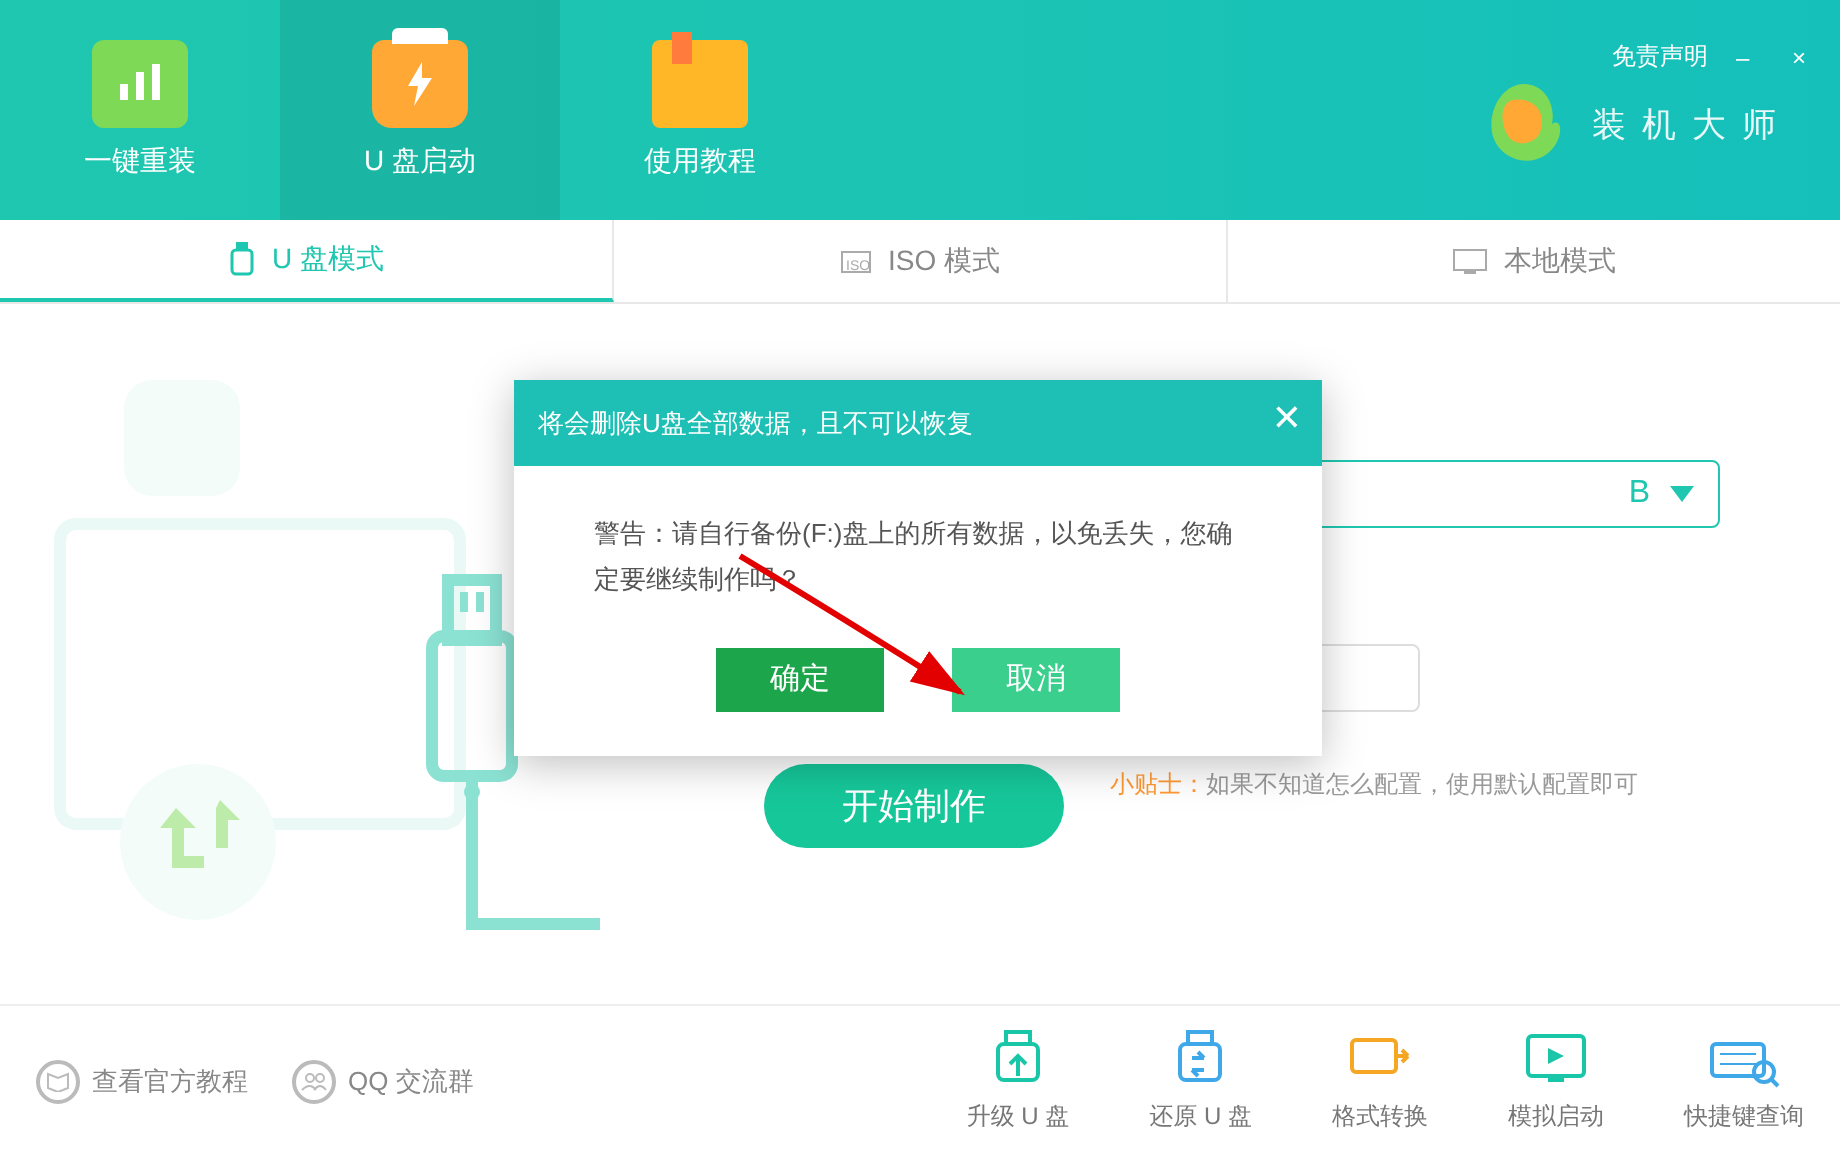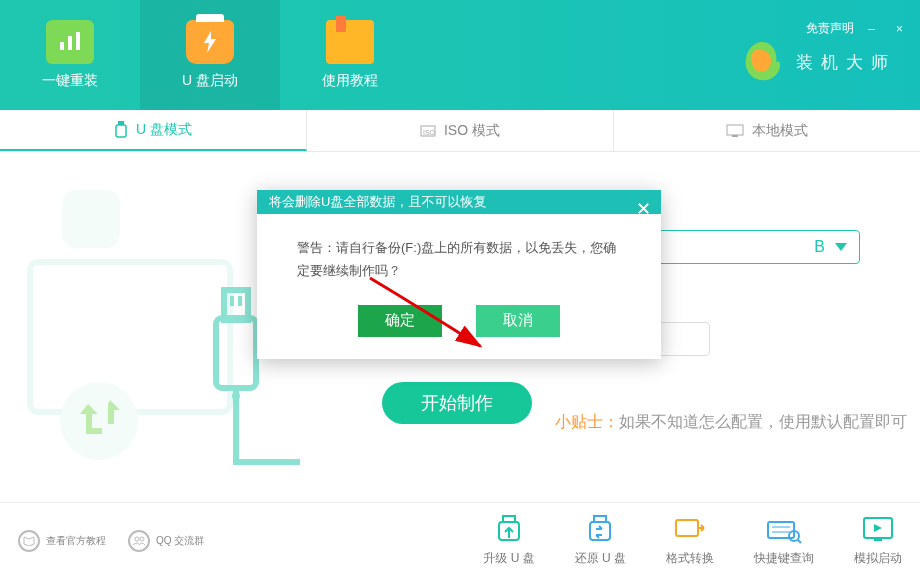--- a/index.html
+++ b/index.html
@@ -18,30 +18,30 @@
 .brand-sub{font-size:17px;letter-spacing:8px;opacity:.9}
 .tab-bar{height:42px;display:flex;border-bottom:1px solid #e8e8e8}
 .tab{flex:1;display:flex;align-items:center;justify-content:center;gap:8px;font-size:14px;color:#888;cursor:pointer;border-right:1px solid #e8e8e8}
 .tab:last-child{border-right:none}
 .tab.active{color:#1fc7b0;border-bottom:2px solid #1fc7b0}
 .main{position:relative;height:350px}
 .bg-art{position:absolute;left:0;top:0;width:360px;height:350px;opacity:.5}
 .dropdown{position:absolute;left:560px;top:78px;width:300px;height:34px;border:1px solid #1fc7b0;border-radius:4px;display:flex;align-items:center;justify-content:flex-end;padding:0 12px;color:#1fc7b0}
 .dropdown::after{content:"";border-left:6px solid transparent;border-right:6px solid transparent;border-top:8px solid #1fc7b0;margin-left:10px}
 .start-btn{position:absolute;left:382px;top:230px;width:150px;height:42px;background:#16c79a;color:#fff;border-radius:21px;border:none;font-size:18px;cursor:pointer}
-.tip{position:absolute;left:555px;top:260px;font-size:16px;color:#999}
+.tip{position:absolute;left:555px;top:232px;font-size:12px;color:#999}
 .tip-label{color:#ff9933}
 .bottom-bar{height:76px;border-top:1px solid #eee;display:flex;align-items:center;padding:0 18px}
-.help-link{display:flex;align-items:center;gap:6px;color:#888;font-size:10px;margin-right:22px;cursor:pointer}
+.help-link{display:flex;align-items:center;gap:6px;color:#888;font-size:13px;margin-right:22px;cursor:pointer}
 .help-icon{width:22px;height:22px;border:2px solid #bbb;border-radius:50%;display:flex;align-items:center;justify-content:center}
 .tools{margin-left:auto;display:flex;gap:40px}
 .tool{display:flex;flex-direction:column;align-items:center;gap:4px;color:#777;font-size:12px;cursor:pointer}
 .tool svg{width:36px;height:32px}
 .dialog{position:absolute;left:257px;top:190px;width:404px;background:#fff;box-shadow:0 4px 20px rgba(0,0,0,.25);z-index:10}
-.dialog-title{height:24px;background:#1ebfb5;color:#fff;display:flex;align-items:center;padding:0 12px;font-size:13px;position:relative}
+.dialog-title{height:43px;background:#1ebfb5;color:#fff;display:flex;align-items:center;padding:0 12px;font-size:13px;position:relative}
 .dialog-close{position:absolute;right:10px;top:8px;cursor:pointer;font-size:18px}
 .dialog-body{padding:22px 40px 10px;font-size:13px;color:#555;line-height:1.8}
 .dialog-actions{display:flex;justify-content:center;gap:34px;padding:12px 0 22px}
 .dlg-btn{width:84px;height:32px;border:none;color:#fff;font-size:15px;cursor:pointer}
 .btn-ok{background:#1ca54a}
 .btn-cancel{background:#3bcf8e}
 .arrow{position:absolute;left:360px;top:268px;z-index:11;pointer-events:none}
 </style>
 </head>
 <body>
@@ -173,35 +173,35 @@
     </div>
     <div class="tool">
       <svg>
           <rect x="4" y="6" width="22" height="16" rx="2" fill="none" stroke="#f5a623" stroke-width="2"></rect>
           <path d="M26 14 L32 14 M32 14 L29 11 M32 14 L29 17" fill="none" stroke="#f5a623" stroke-width="2"></path>
         </svg>
       <span>格式转换</span>
     </div>
     <div class="tool">
       <svg>
+          <rect x="4" y="4" width="28" height="20" rx="2" fill="none" stroke="#19c7a8" stroke-width="2"></rect>
+          <path d="M14 10 L22 14 L14 18 Z" fill="#19c7a8"></path>
+          <rect x="14" y="24" width="8" height="3" fill="#19c7a8"></rect>
+        </svg>
+      <span>模拟启动</span>
+    </div>
+    <div class="tool">
+      <svg>
           <rect x="2" y="8" width="26" height="16" rx="2" fill="none" stroke="#3fa8e8" stroke-width="2"></rect>
           <line x1="6" y1="13" x2="24" y2="13" stroke="#3fa8e8"></line>
           <line x1="6" y1="18" x2="24" y2="18" stroke="#3fa8e8"></line>
           <circle cx="28" cy="22" r="5" fill="none" stroke="#3fa8e8" stroke-width="2"></circle>
           <line x1="32" y1="26" x2="35" y2="29" stroke="#3fa8e8" stroke-width="2"></line>
         </svg>
       <span>快捷键查询</span>
-    </div>
-    <div class="tool">
-      <svg>
-          <rect x="4" y="4" width="28" height="20" rx="2" fill="none" stroke="#19c7a8" stroke-width="2"></rect>
-          <path d="M14 10 L22 14 L14 18 Z" fill="#19c7a8"></path>
-          <rect x="14" y="24" width="8" height="3" fill="#19c7a8"></rect>
-        </svg>
-      <span>模拟启动</span>
     </div>
   </div>
 </div>
 
 <div class="dialog">
   <div class="dialog-title">
     <span>将会删除U盘全部数据，且不可以恢复</span>
     <span class="dialog-close">✕</span>
   </div>
   <div class="dialog-body">警告：请自行备份(F:)盘上的所有数据，以免丢失，您确定要继续制作吗？</div>

